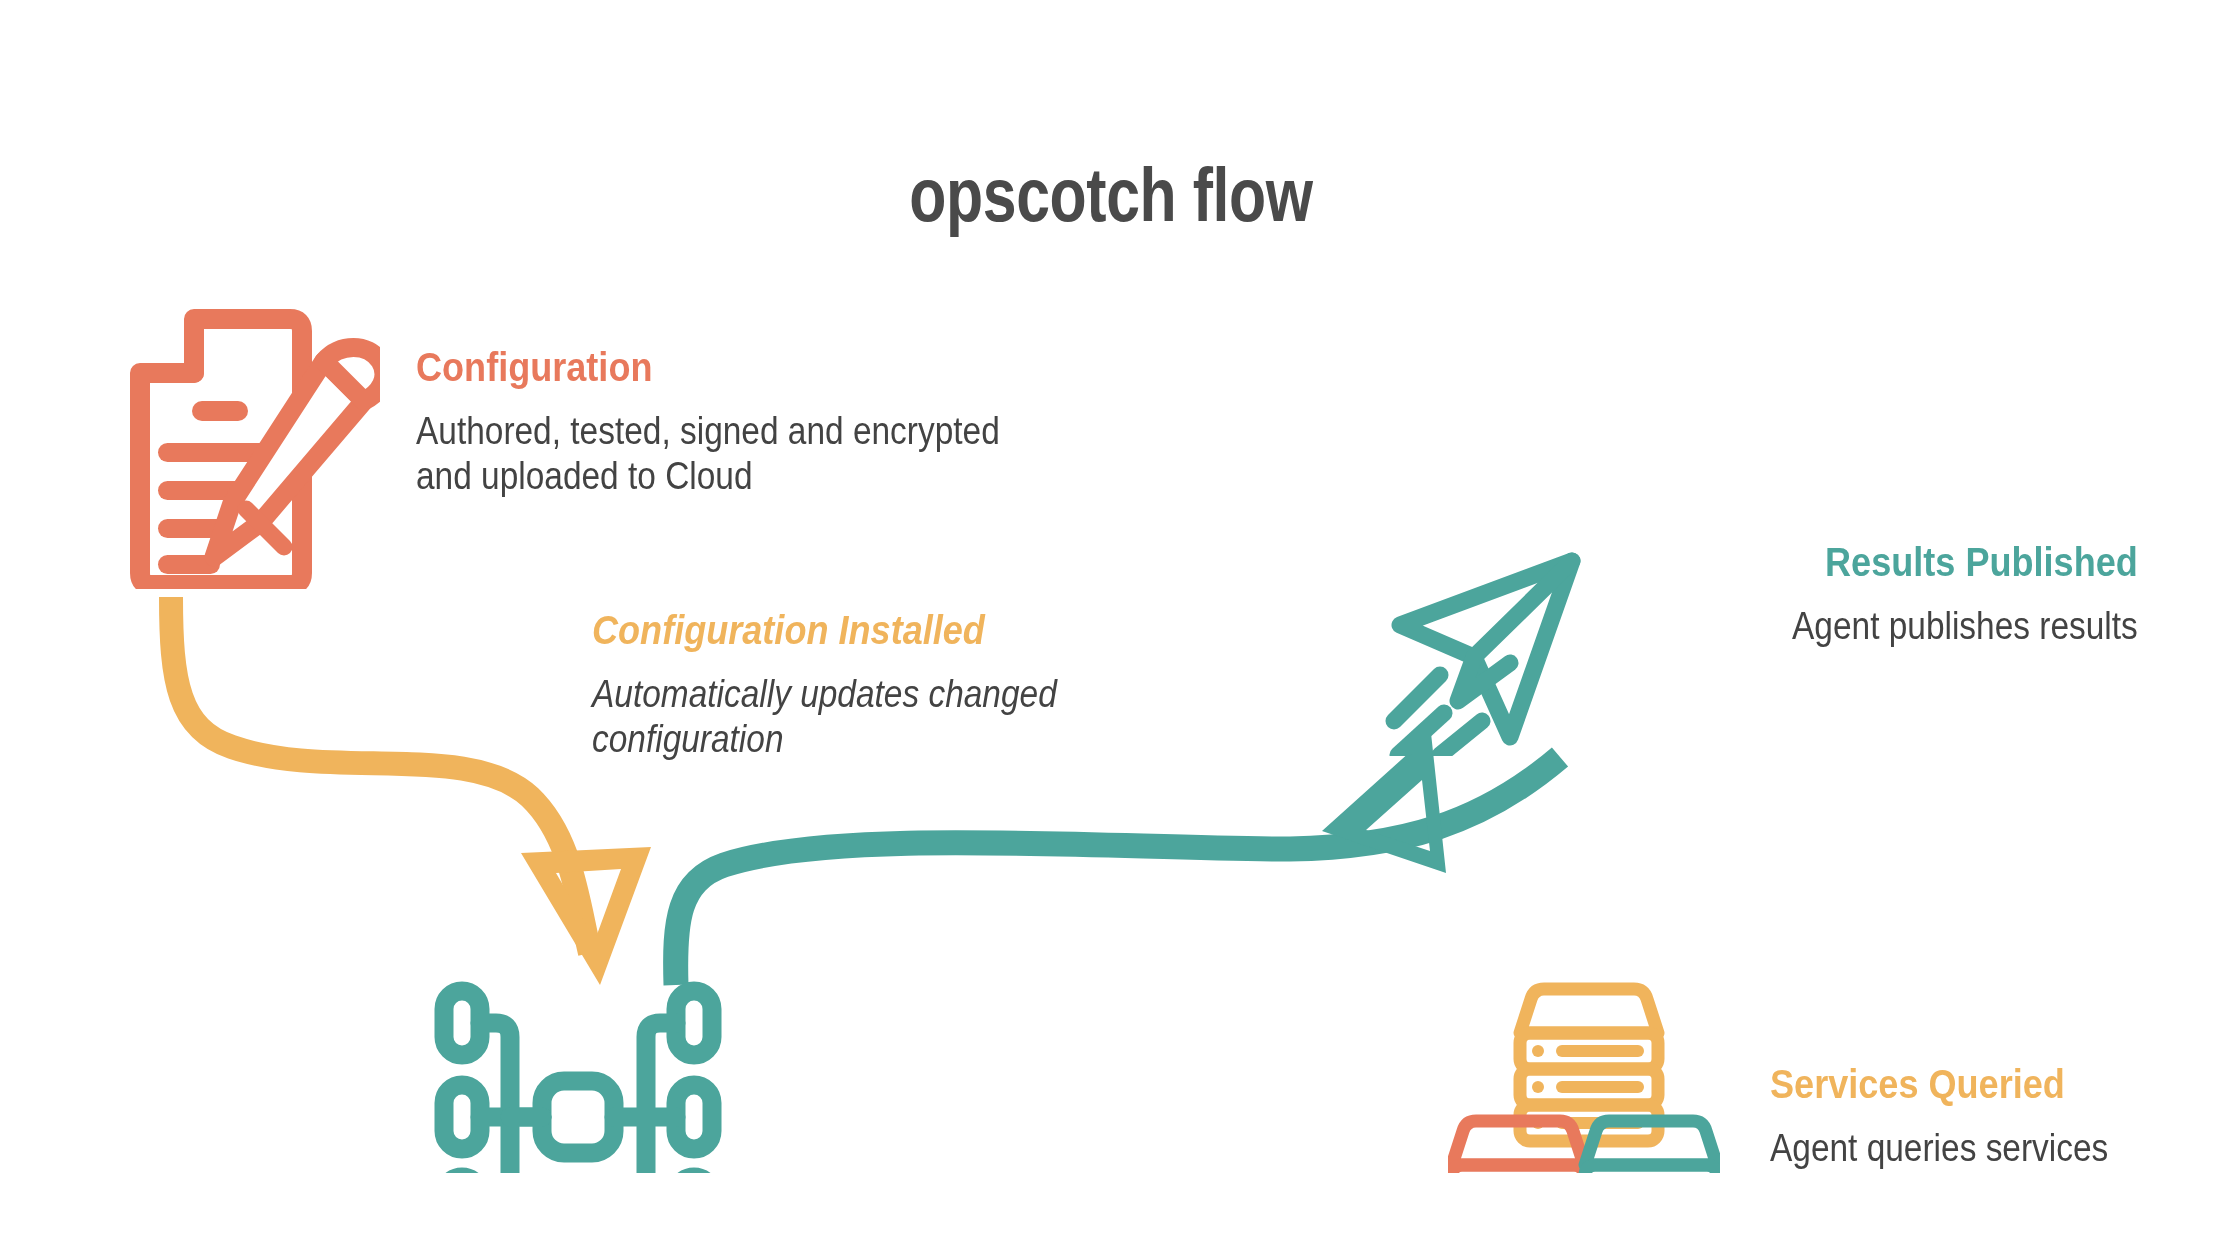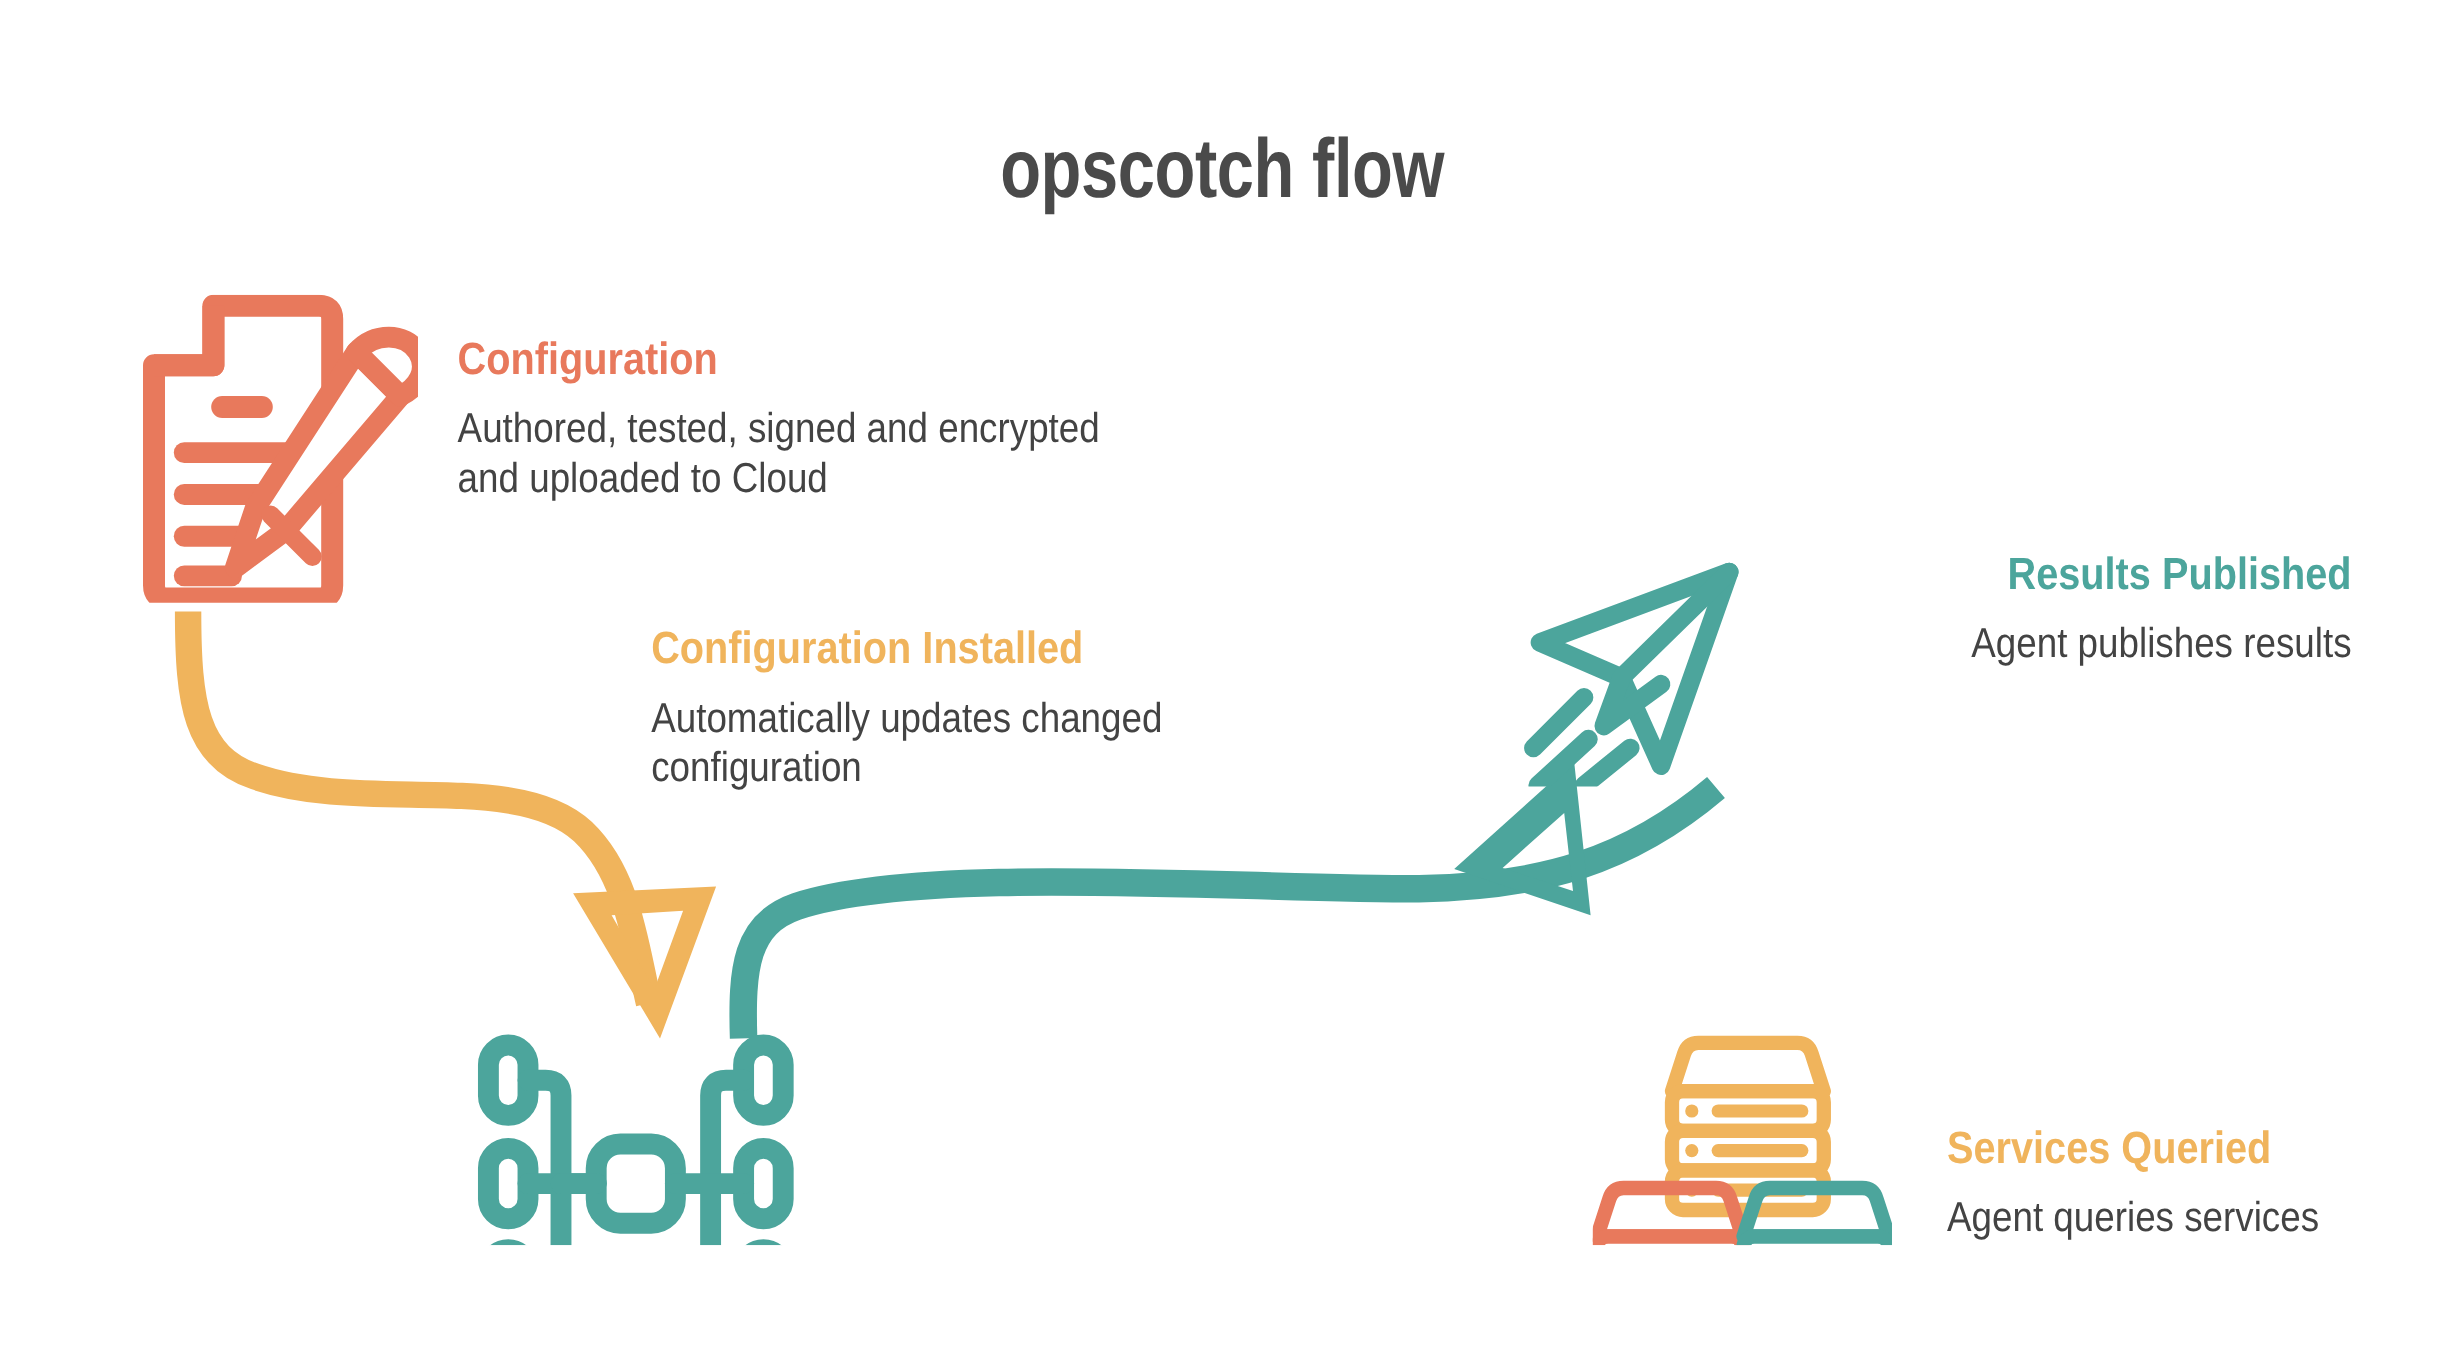--- a/index.html
+++ b/index.html
@@ -9,20 +9,21 @@
   }
   body {
     font-family: "Liberation Sans", sans-serif;
   }
   #stage {
     position: relative;
     width: 2222px;
     height: 1132px;
     background: #ffffff;
     overflow: hidden;
+    margin-top: 41px;
   }
   #arrows {
     position: absolute;
     left: 0;
     top: 0;
     width: 2222px;
     height: 1246px;
     pointer-events: none;
   }
   .icon-svg { display: block; }
@@ -67,21 +68,21 @@
   .block.right .bd {
     transform-origin: left top;
   }
 
   .c-salmon { color: #E8795C; }
   .c-teal   { color: #4CA59C; }
   .c-amber  { color: #F0B45C; }
 
   
   #blk-configuration      { left: 416px;  top: 305px;  width: 700px; }
-  #blk-config-installed   { left: 592px;  top: 568px;  width: 620px; }
+  #blk-config-installed   { left: 592px;  top: 568px;  width: 620px; font-style: italic; }
   #blk-agent-installed    { left: 62px;   top: 940px;  width: 400px; }
   #blk-agent-transforms   { left: 790px;  top: 890px;  width: 720px; }
   #blk-results-published  { left: 1645px; top: 500px;  width: 560px; text-align: right; }
   #blk-services-queried   { left: 1770px; top: 1022px; width: 560px; }
 
   
   .icon-wrap { position: absolute; }
   #icon-document { left: 128px;  top: 268px; width: 252px; height: 280px; }
   #icon-network  { left: 434px;  top: 940px; width: 288px; height: 270px; }
   #icon-plane    { left: 1382px; top: 500px; width: 230px; height: 215px; }

